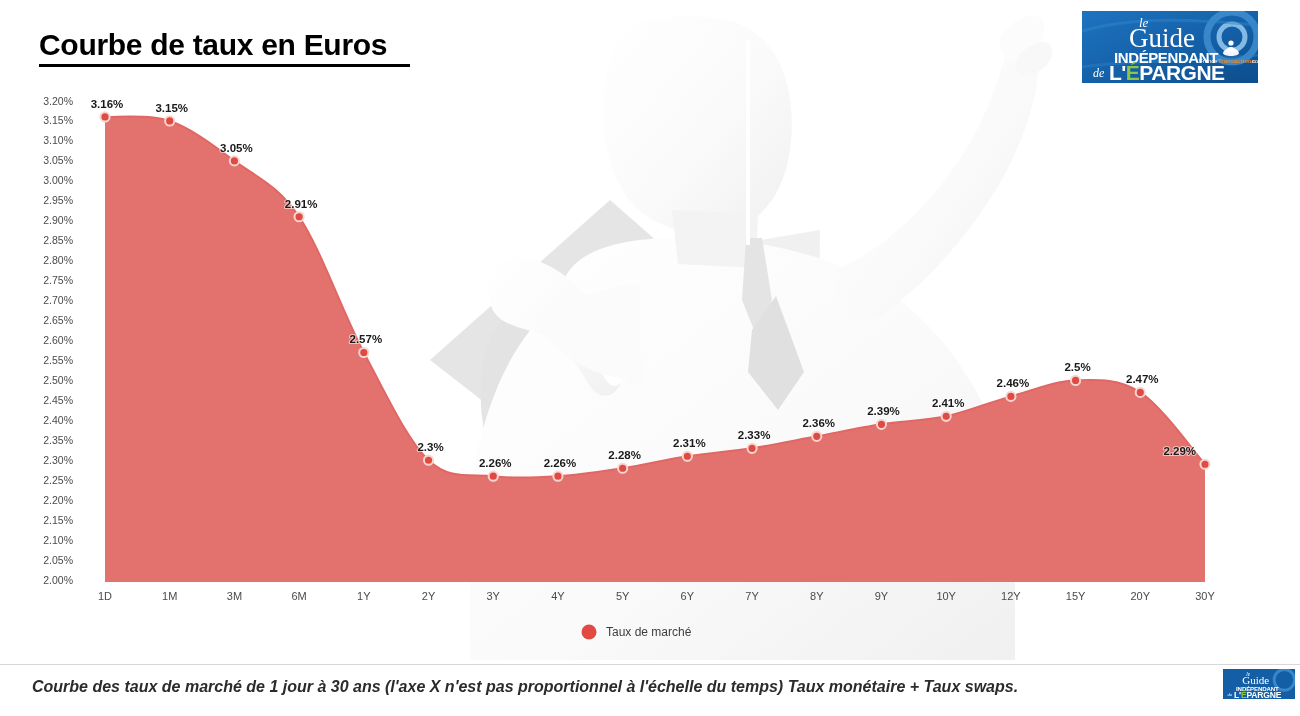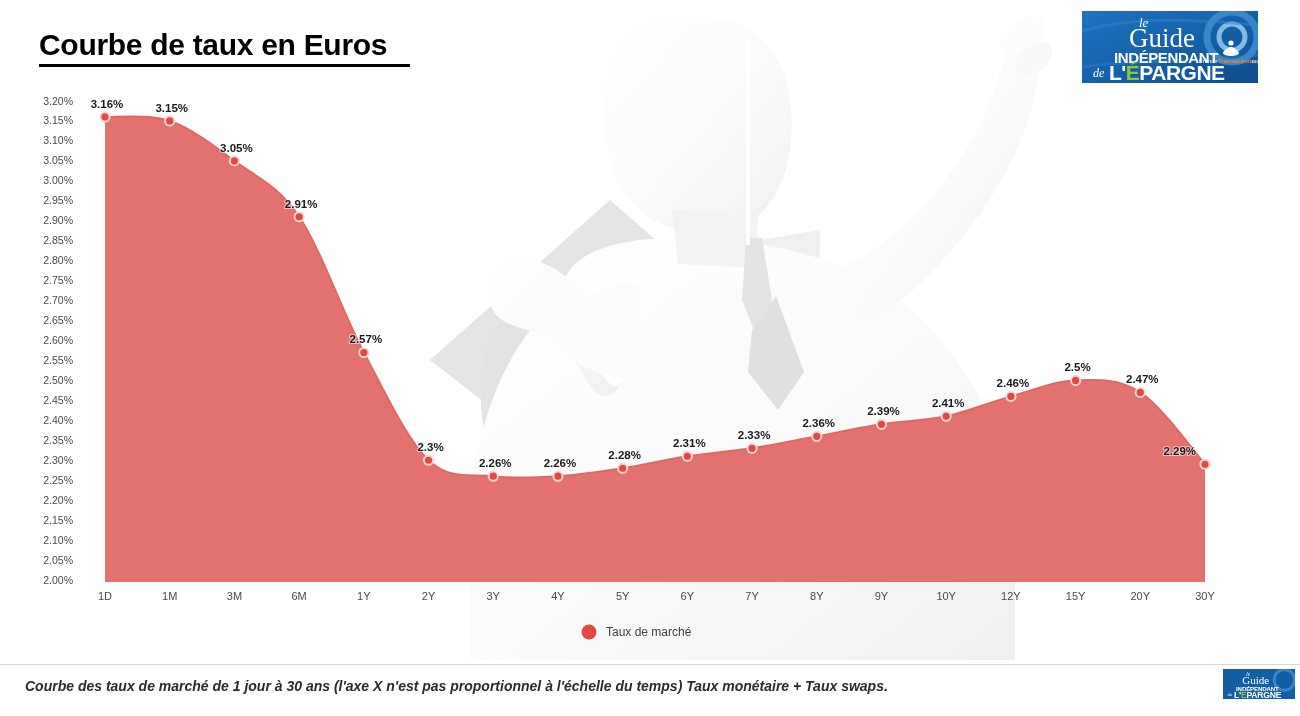--- a/index.html
+++ b/index.html
@@ -83,22 +83,22 @@
   
   #footer-rule {
     position: absolute;
     left: 0; top: 664px;
     width: 1300px; height: 1px;
     background: #d8d8d8;
     z-index: 5;
   }
   #footer-note {
     position: absolute;
-    left: 25px; top: 678px;
-    font-size: 14px;
+    left: 32px; top: 678px;
+    font-size: 16px;
     font-style: italic;
     font-weight: bold;
     color: #2b2b2b;
     z-index: 5;
     white-space: nowrap;
   }
 
   
   .logo {
     position: absolute;

